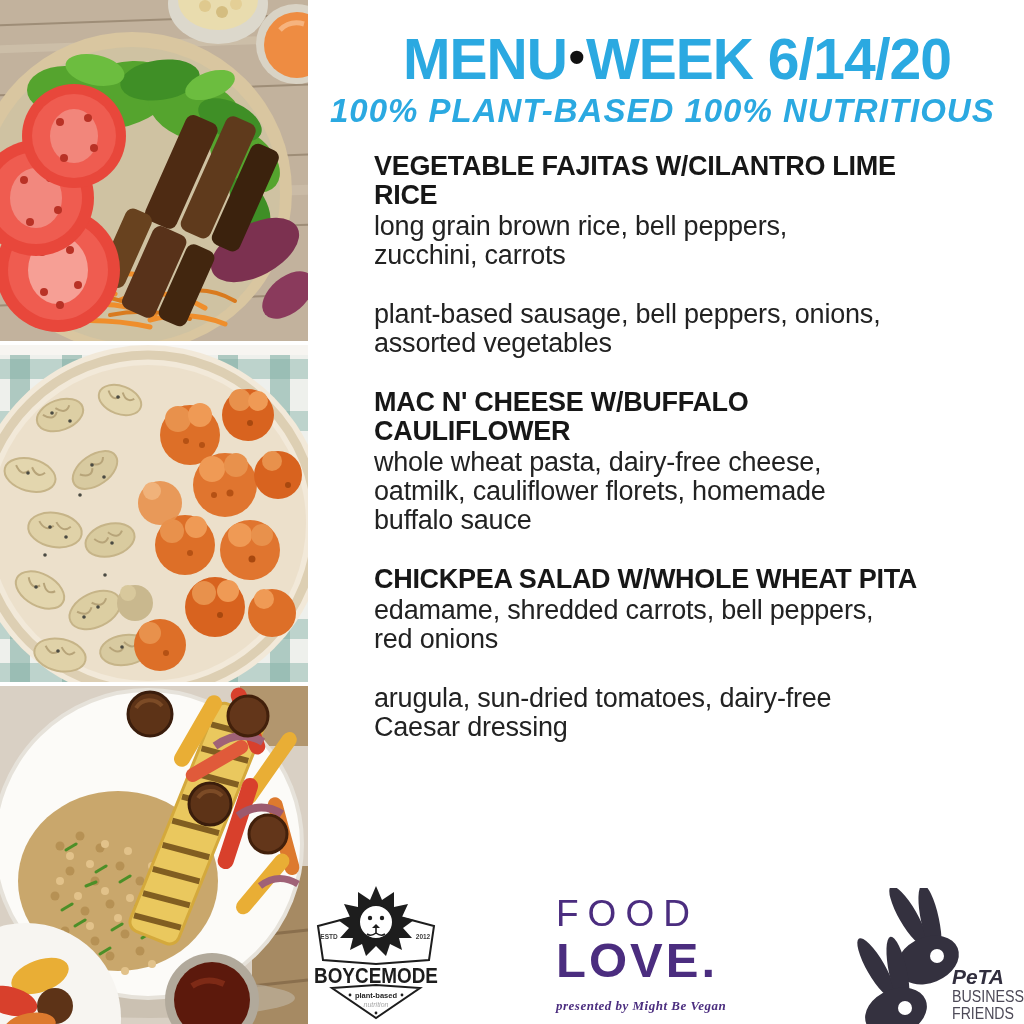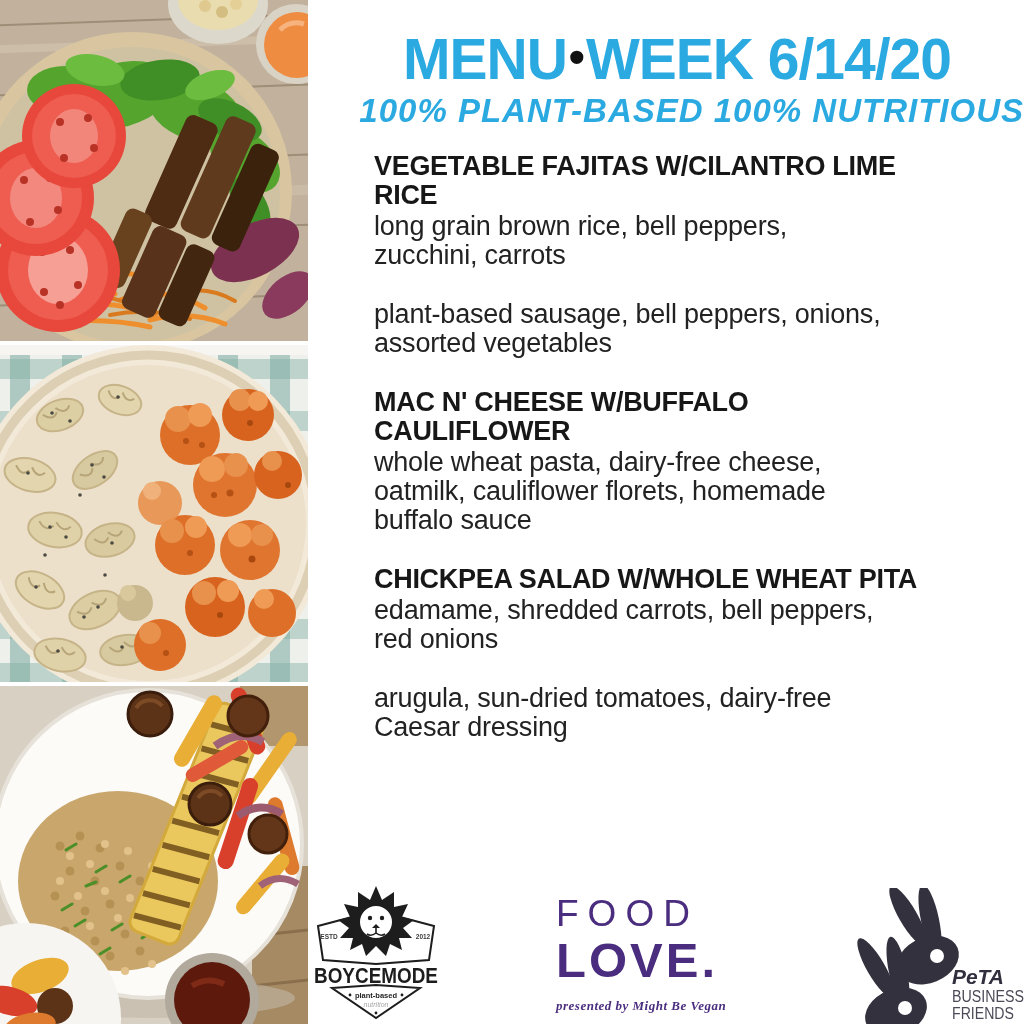--- a/index.html
+++ b/index.html
@@ -7,21 +7,21 @@
           font-family:"Liberation Sans",sans-serif;margin:0 auto;}
   .photo{position:absolute;left:0;width:308px;overflow:hidden;}
   .photo svg{display:block;width:100%;height:100%;}
   #photo-1{top:0;height:341px;}
   #photo-2{top:345px;height:337px;}
   #photo-3{top:686px;height:338px;}
 
   #title{position:absolute;left:330px;top:26px;width:694px;text-align:center;
          font-weight:800;font-size:57px;letter-spacing:-1px;color:#2BA9E1;white-space:nowrap;}
   #title .bullet{color:#111111;font-size:46px;vertical-align:6px;padding:0 2px;}
-  #subtitle{position:absolute;left:330px;top:92px;width:694px;text-align:right;
+  #subtitle{position:absolute;left:330px;top:92px;width:694px;text-align:left;
             font-style:italic;font-weight:800;font-size:33px;letter-spacing:1px;color:#2BA9E1;white-space:nowrap;}
 
   #menu-list{position:absolute;left:374px;top:152px;width:600px;}
   .menu-item{margin-bottom:30px;}
   .item-name{font-weight:700;font-size:27px;line-height:29px;color:#171717;
              letter-spacing:-0.3px;white-space:pre-line;}
   .item-desc{font-weight:400;font-size:27px;line-height:29px;color:#222222;
              letter-spacing:-0.2px;white-space:pre-line;margin-top:2px;}
 
   #logo-boycemode{position:absolute;left:312px;top:884px;width:128px;height:138px;}

